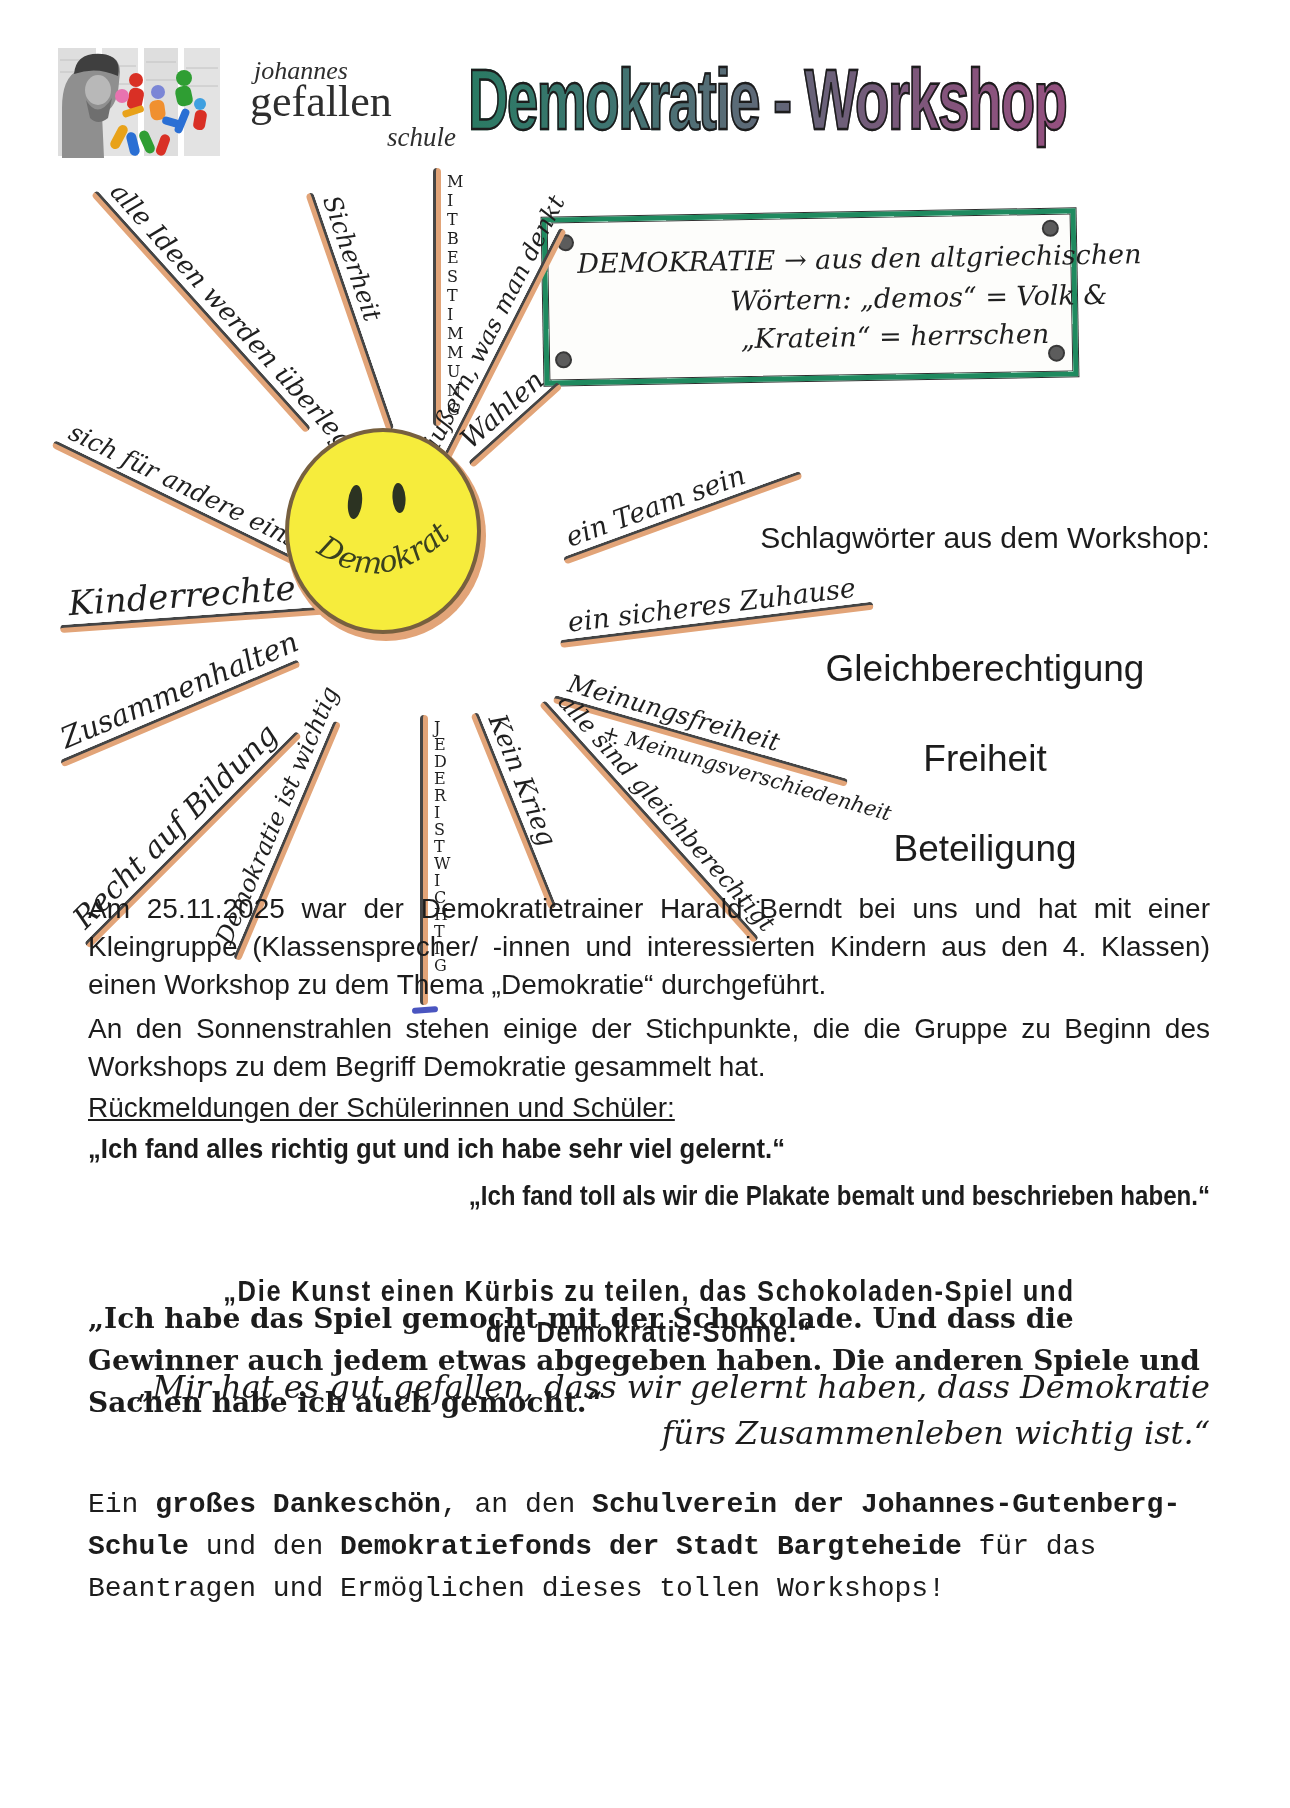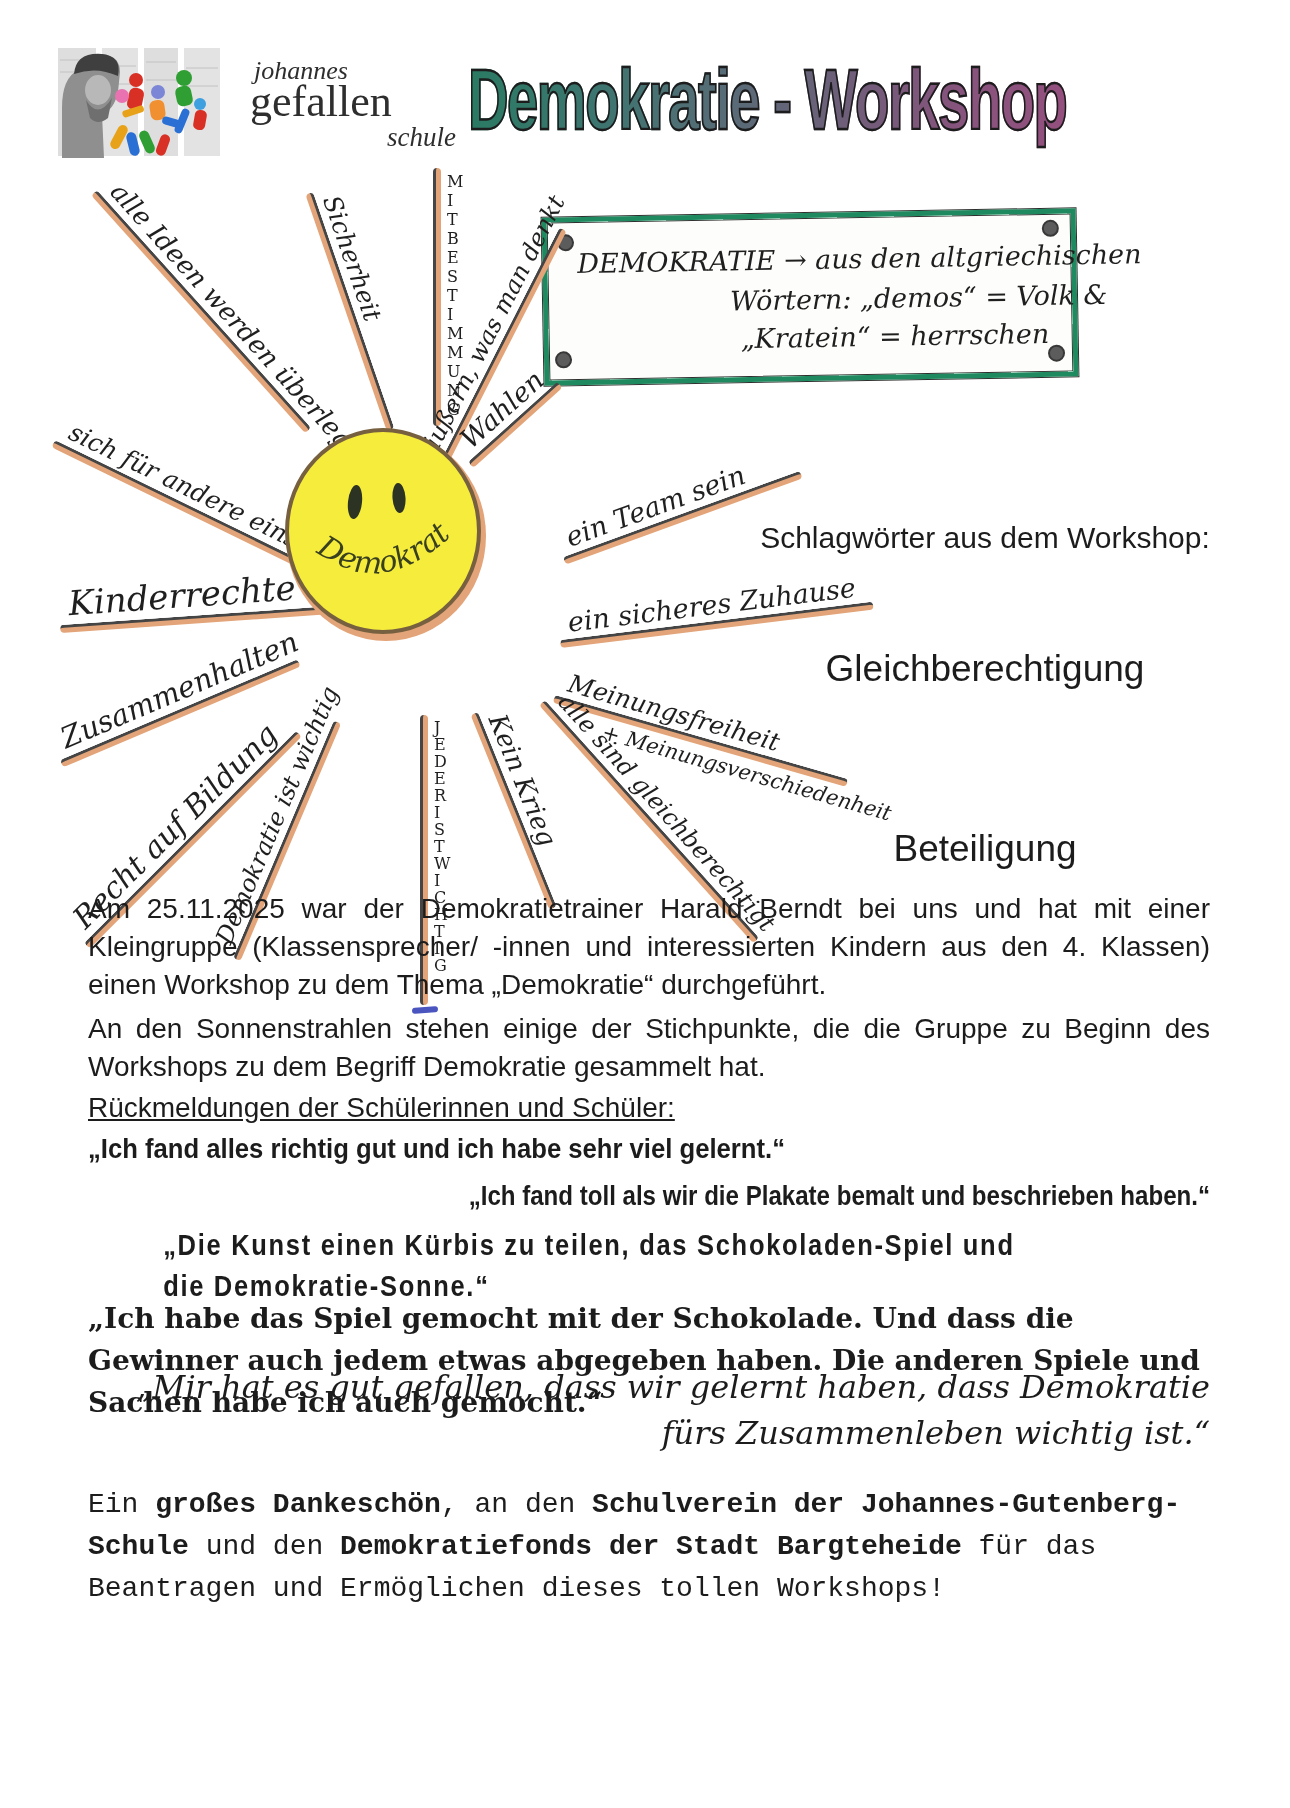--- a/index.html
+++ b/index.html
@@ -56,21 +56,21 @@
   .kw{font-weight:400;font-size:37px;}
 
   
   .para{position:absolute;left:88px;width:1122px;font-size:28px;line-height:38px;text-align:justify;}
   .feedhead{position:absolute;left:88px;top:1092px;font-size:28px;text-decoration:underline;}
   .q1{position:absolute;left:88px;top:1134px;font-weight:700;font-size:27px;
       transform:scaleX(0.95);transform-origin:left top;white-space:nowrap;}
   .q2wrap{position:absolute;left:88px;top:1180px;width:1122px;text-align:right;}
   .q2{display:inline-block;font-weight:700;font-size:28px;transform:scaleX(0.86);
       transform-origin:right center;white-space:nowrap;}
-  .q3wrap{position:absolute;left:88px;top:1224px;width:1122px;}
+  .q3wrap{position:absolute;left:88px;top:1270px;width:1122px;text-align:center;}
   .q3{display:inline-block;font-weight:700;font-size:30px;line-height:41px;letter-spacing:2px;
       transform:scaleX(0.85);transform-origin:center top;}
   .q4{position:absolute;left:88px;top:1298px;width:1122px;
       font-family:"DejaVu Serif",serif;font-weight:600;font-size:28px;line-height:42px;}
   .q5{position:absolute;left:88px;width:1122px;text-align:right;
       font-family:"DejaVu Serif",serif;font-style:italic;font-size:32px;white-space:nowrap;}
   .thanks{position:absolute;left:88px;top:1484px;width:1126px;font-size:28px;line-height:42px;font-family:Liberation Mono, monospace;}
   .thanks .b{font-weight:700;}
 </style>
 </head>
@@ -229,20 +229,21 @@
           </defs>
         <text>
           <textPath href="#arcpath" startOffset="6">Demokratie</textPath>
         </text>
       </svg>
     </div>
   </div>
 
   <div class="kwpanel kwhead" style="top:518px;">Schlagwörter aus dem Workshop:</div>
   <div class="kwpanel kw" style="top:648px;">Gleichberechtigung</div>
+  <div class="kwpanel kw" style="top:738px;">Freiheit</div>
   <div class="kwpanel kw" style="top:828px;">Beteiligung</div>
 
   <div class="para" style="top:890px;">Am 25.11.2025 war der Demokratietrainer Harald Berndt bei uns und hat mit einer Kleingruppe (Klassensprecher/ -innen und interessierten Kindern aus den 4. Klassen) einen Workshop zu dem Thema „Demokratie“ durchgeführt.</div>
   <div class="para" style="top:1010px;">An den Sonnenstrahlen stehen einige der Stichpunkte, die die Gruppe zu Beginn des Workshops zu dem Begriff Demokratie gesammelt hat.</div>
 
   <div class="feedhead">Rückmeldungen der Schülerinnen und Schüler:</div>
 
   <div class="q1">„Ich fand alles richtig gut und ich habe sehr viel gelernt.“</div>
 
   <div class="q2wrap">

